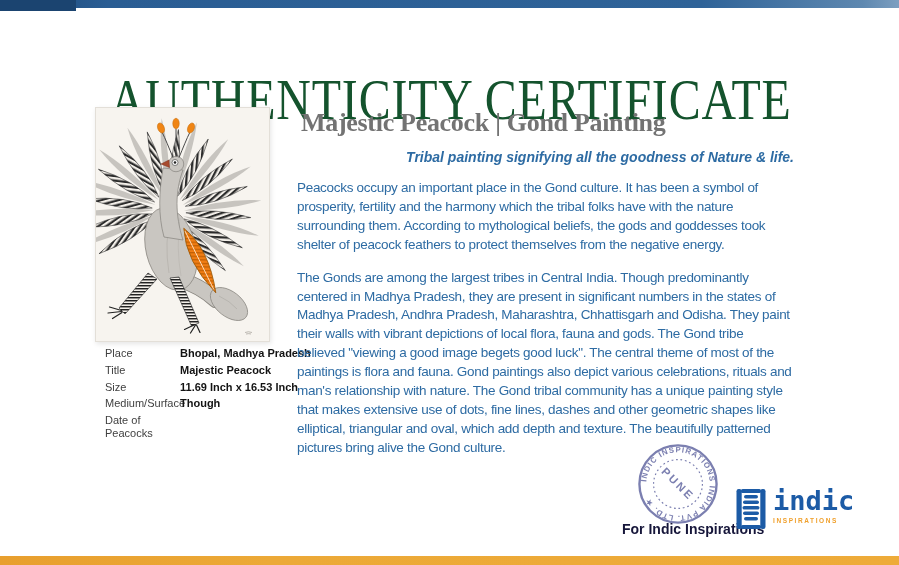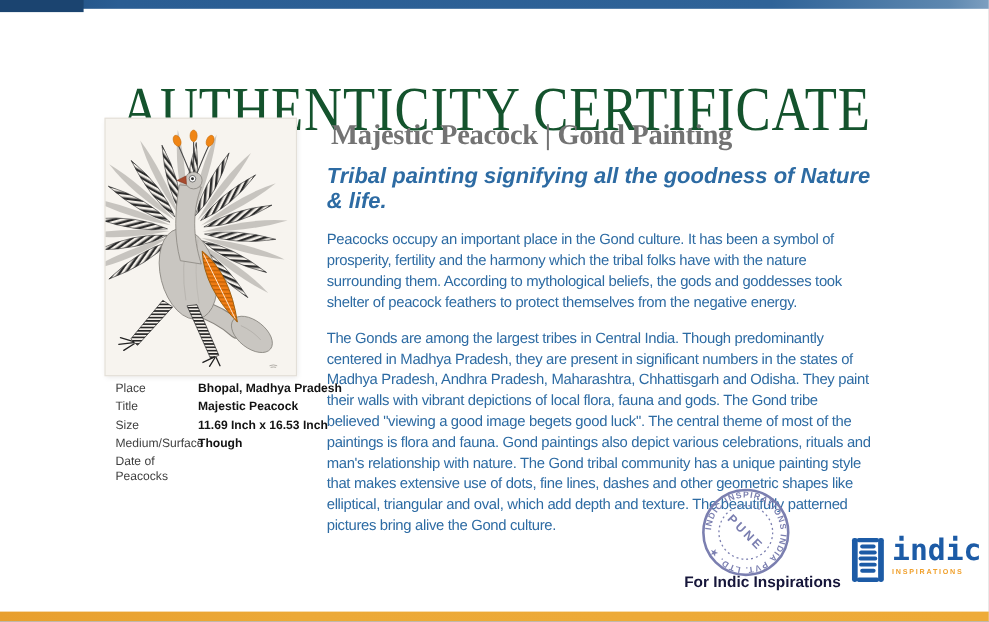--- a/index.html
+++ b/index.html
@@ -24,28 +24,28 @@
   .artwork svg{display:block;width:100%;height:100%;}
   
   .details{position:absolute;left:105px;top:347px;width:200px;font-size:11px;line-height:13px;color:#3f3f3f;}
   .detail-row{display:flex;margin-bottom:3.8px;}
   .detail-label{width:75px;flex:none;}
   .detail-value{font-weight:bold;color:#131313;white-space:nowrap;}
   
   .content{position:absolute;left:297px;top:104px;width:497px;}
   .art-title{font-family:"Liberation Serif",serif;font-weight:bold;font-size:26px;
     letter-spacing:-.3px;color:#737373;margin:4px;}
-  .art-tagline{margin-top:11px;font-size:20px;font-style:italic;font-weight:bold;color:#2d6ba3;}
+  .art-tagline{margin-top:11px;font-size:14px;font-style:italic;font-weight:bold;color:#2d6ba3;text-align:right;}
   .content p{margin:14px 0 0 0;font-size:13.5px;line-height:18.9px;letter-spacing:-.3px;
     color:#2d6ba3;font-weight:500;}
   .brand-line{margin-top:29px;font-weight:bold;font-size:14.5px;letter-spacing:-.2px;color:#114e8f;}
   
   .stamp{position:absolute;left:636px;top:442px;width:84px;height:84px;}
   .for-text{position:absolute;left:622px;top:521px;font-size:14px;font-weight:bold;color:#16163a;white-space:nowrap;}
-  .logo{position:absolute;left:736px;top:487px;display:flex;align-items:flex-start;margin-left:38px;}
+  .logo{position:absolute;left:736px;top:487px;display:flex;align-items:flex-start;}
   .logo-icon{width:30px;height:44px;margin-right:7px;}
   .logo-text{display:flex;flex-direction:column;}
   .logo-wordmark{font-family:"DejaVu Sans Mono",monospace;font-weight:bold;font-size:27px;
     line-height:27px;color:#1c5ba6;letter-spacing:0;}
   .logo-tagline{margin-top:3px;font-size:6.5px;font-weight:bold;letter-spacing:1.6px;color:#f0a02c;}
 </style>
 </head>
 <body>
 
 <div class="page">

